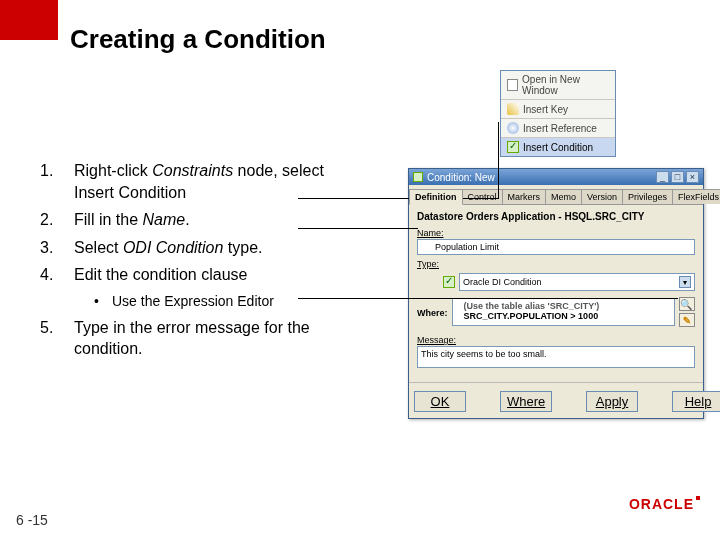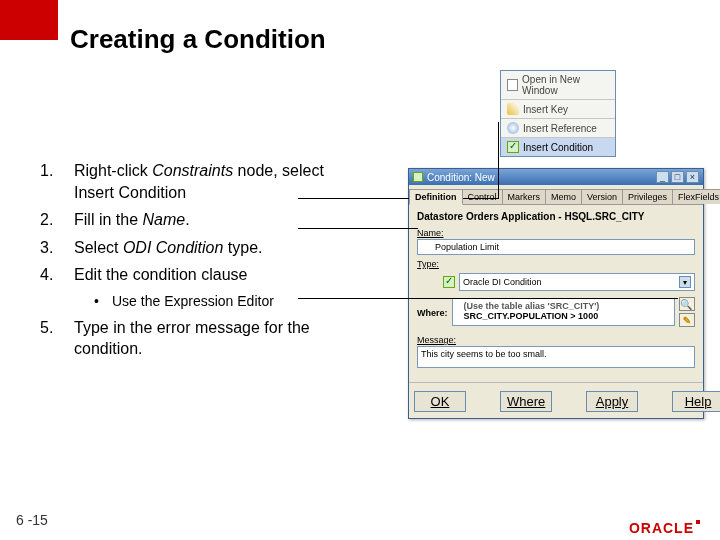--- a/index.html
+++ b/index.html
@@ -24,21 +24,21 @@
     color: #000;
   }
   .page-num {
     position: absolute;
     bottom: 12px; left: 16px;
     font-size: 14px;
     color: #333;
   }
   .oracle-logo {
     position: absolute;
-    bottom: 4px; right: 20px;
+    bottom: 28px; right: 20px;
     font-size: 14px;
     font-weight: bold;
     letter-spacing: 1px;
     color: #c00;
   }
   .oracle-logo::after {
     content: '';
     display: inline-block;
     width: 4px; height: 4px;
     background: #c00;

